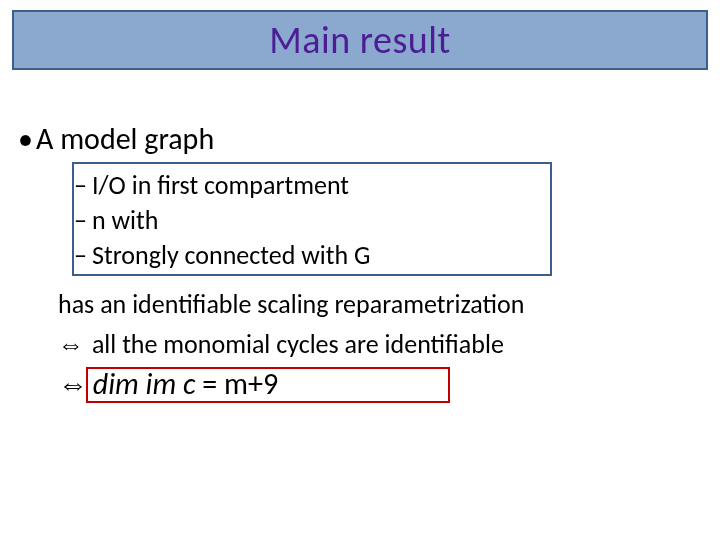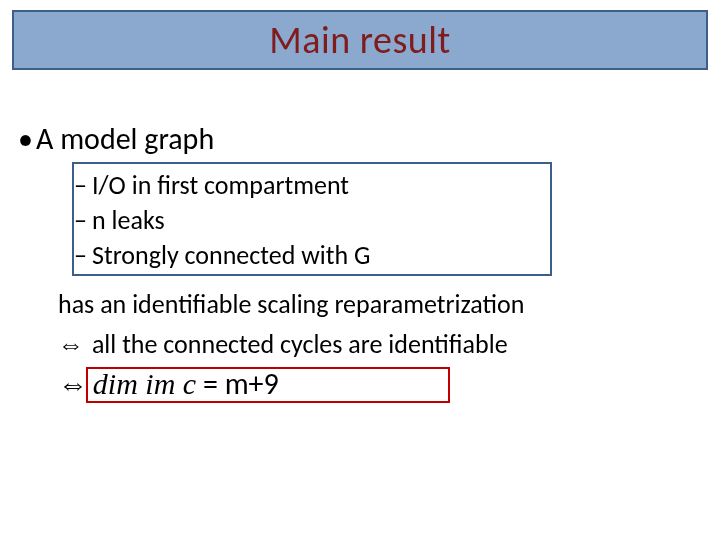--- a/index.html
+++ b/index.html
@@ -25,21 +25,21 @@
     height: 60px;
     background: #8ba8cf;
     border: 2px solid #3c5e8b;
     box-sizing: border-box;
     display: flex;
     align-items: center;
     justify-content: center;
   }
   .title-text {
     font-size: 38px;
-    color: #7f1d1d;
+    color: #4c1d95;
     letter-spacing: 0.5px;
   }
   .bullet-top {
     position: absolute;
     left: 36px;
     top: 120px;
     font-size: 30px;
   }
   .bullet-top::before {
     content: "•";
@@ -85,44 +85,44 @@
   .red-box {
     position: absolute;
     left: 86px;
     top: 367px;
     width: 364px;
     height: 36px;
     border: 2px solid #c00000;
     box-sizing: border-box;
     pointer-events: none;
   }
-  .ital { font-style: italic; font-family: Liberation Serif, serif; }
+  .ital { font-style: italic; }
   .arrow { display: inline-block; width: 28px; }
 </style>
 </head>
 <body>
 
 <div class="slide">
 
   <div class="title-box">
     <span class="title-text">Main result</span>
   </div>
 
   <div class="bullet-top">A model graph</div>
 
   <div class="sub-box">
     <div class="sub-item">I/O in first compartment</div>
-    <div class="sub-item">n leaks</div>
+    <div class="sub-item">n with</div>
     <div class="sub-item">Strongly connected with G</div>
   </div>
 
   <div class="body-lines">
     <div>has an identifiable scaling reparametrization</div>
     <div>
-      <span class="arrow">⇔</span><span> all the connected cycles are identifiable</span>
+      <span class="arrow">⇔</span><span> all the monomial cycles are identifiable</span>
     </div>
   </div>
 
   <div class="body-line3">
     <span class="arrow">⇔</span><span> </span><span class="ital">dim im c</span><span> = m+9</span>
   </div>
 
   <div class="red-box"></div>
 
 </div>

